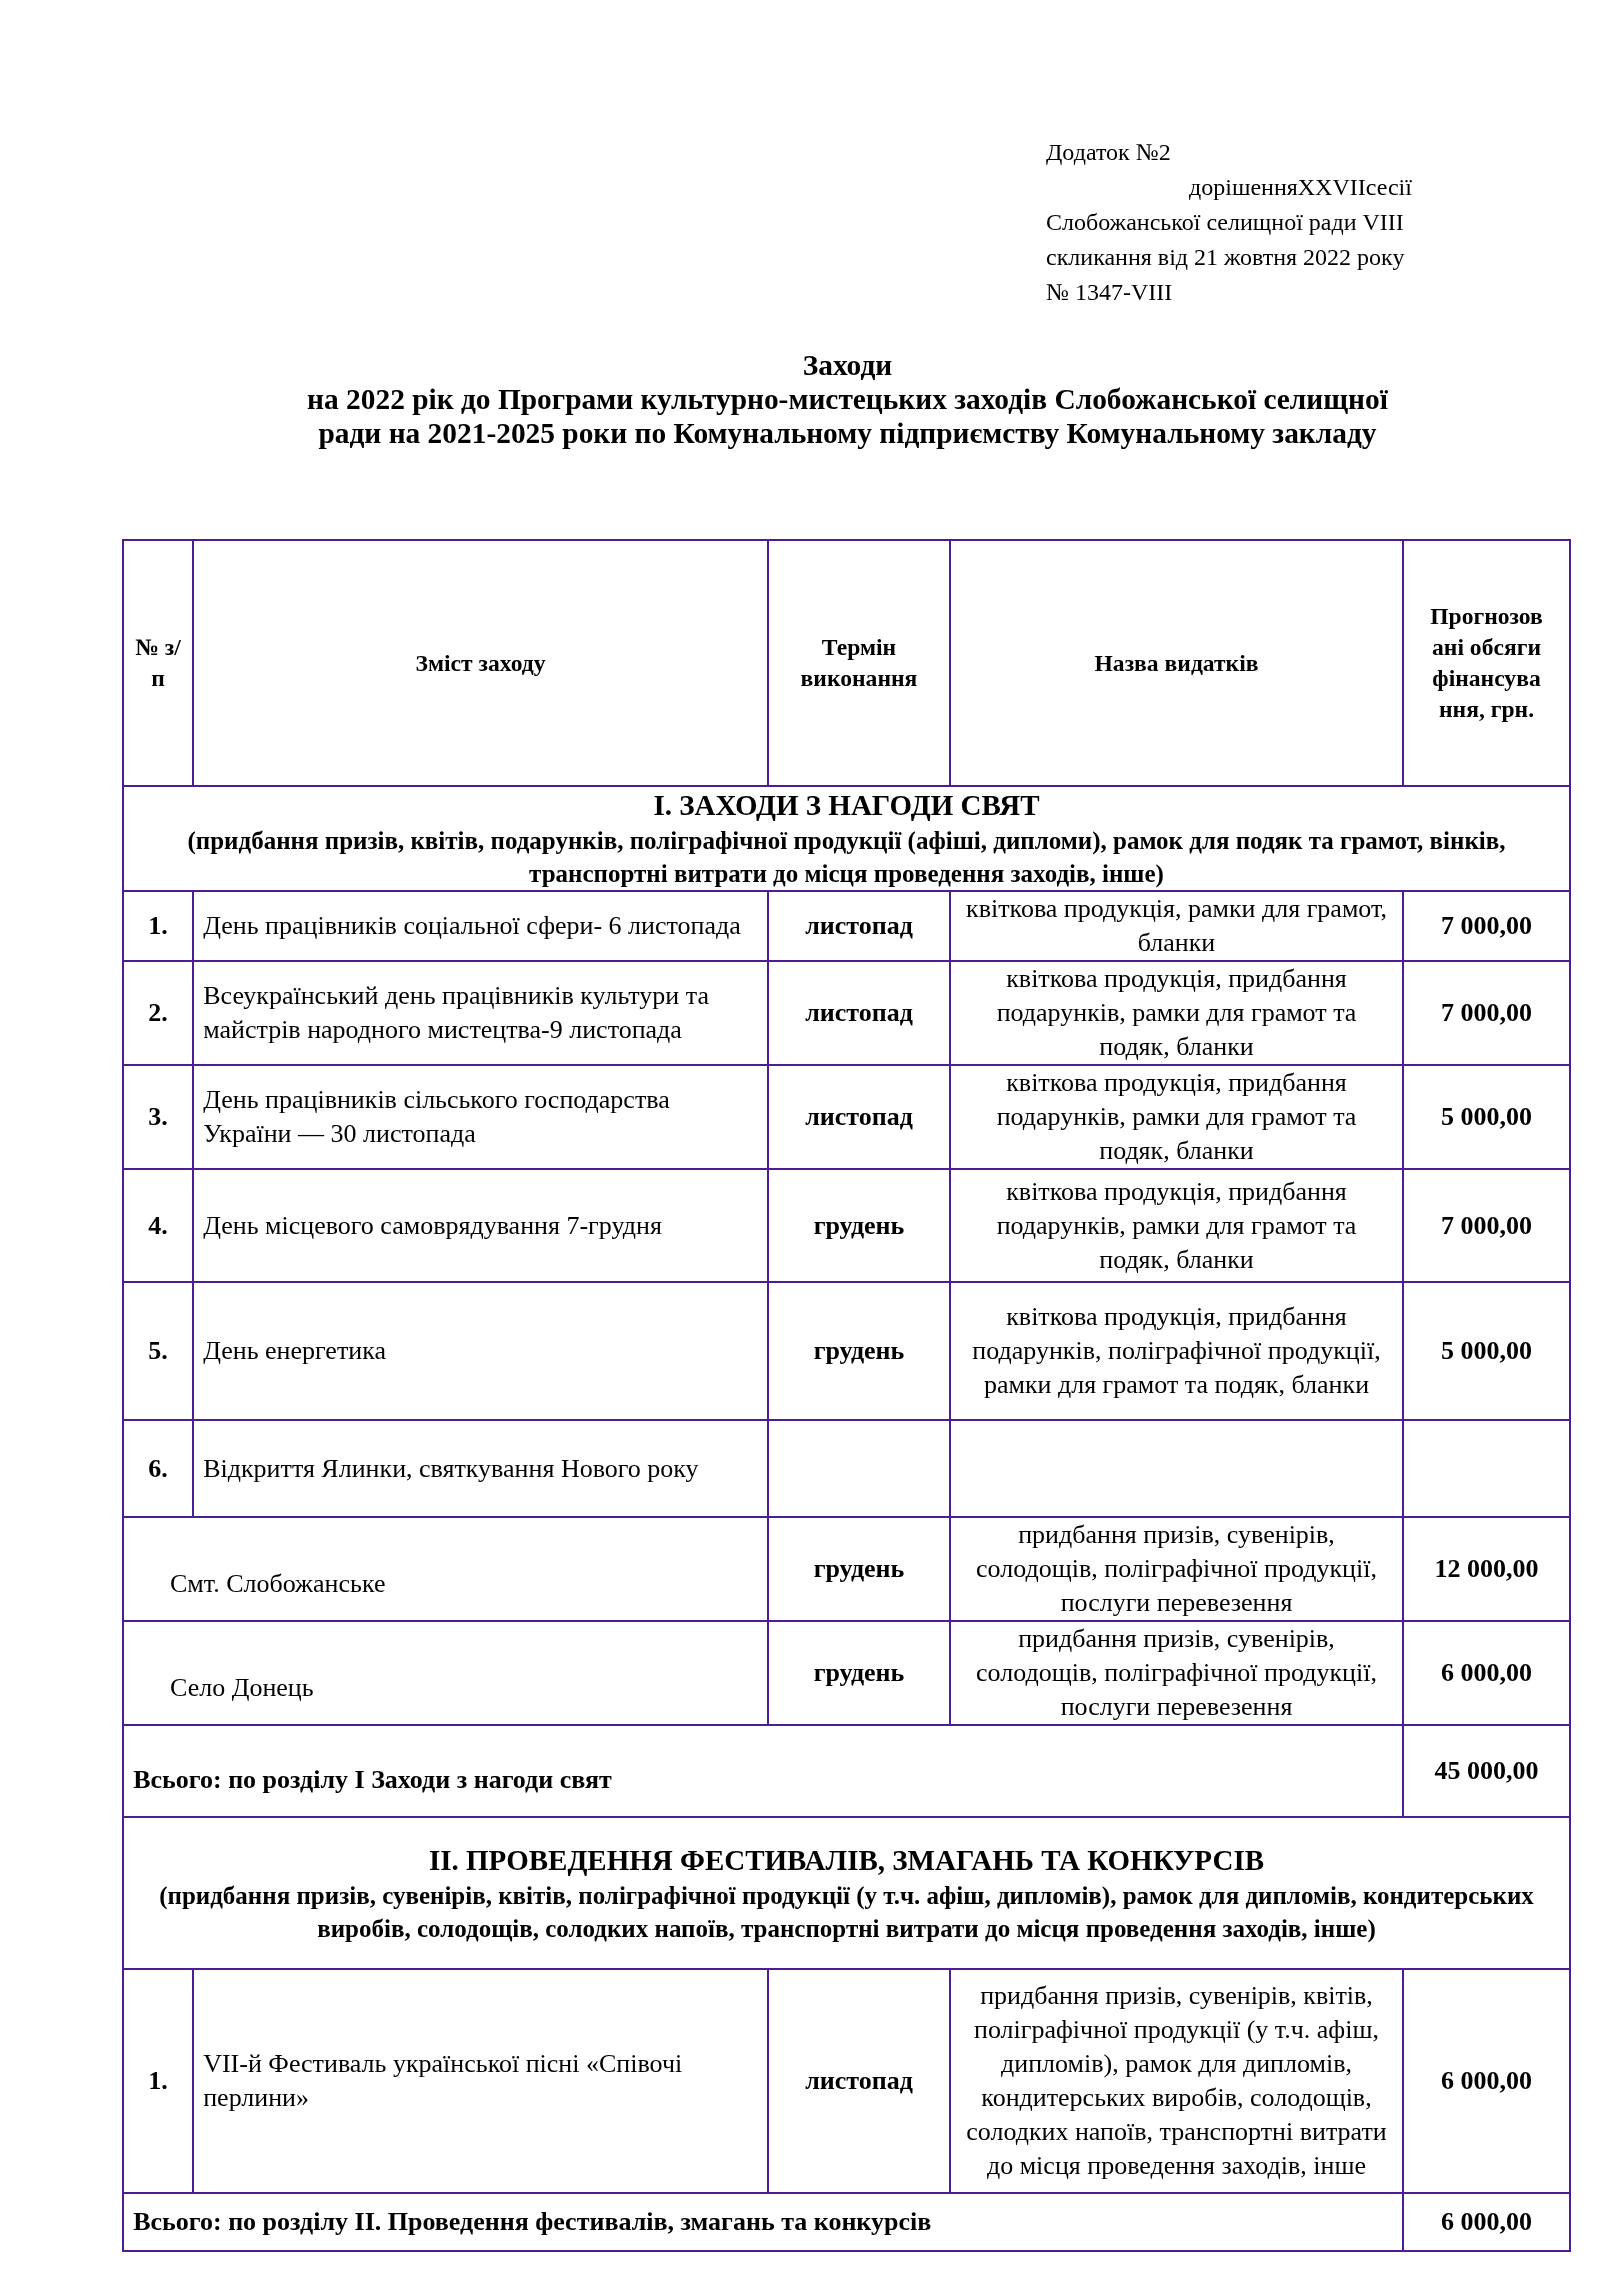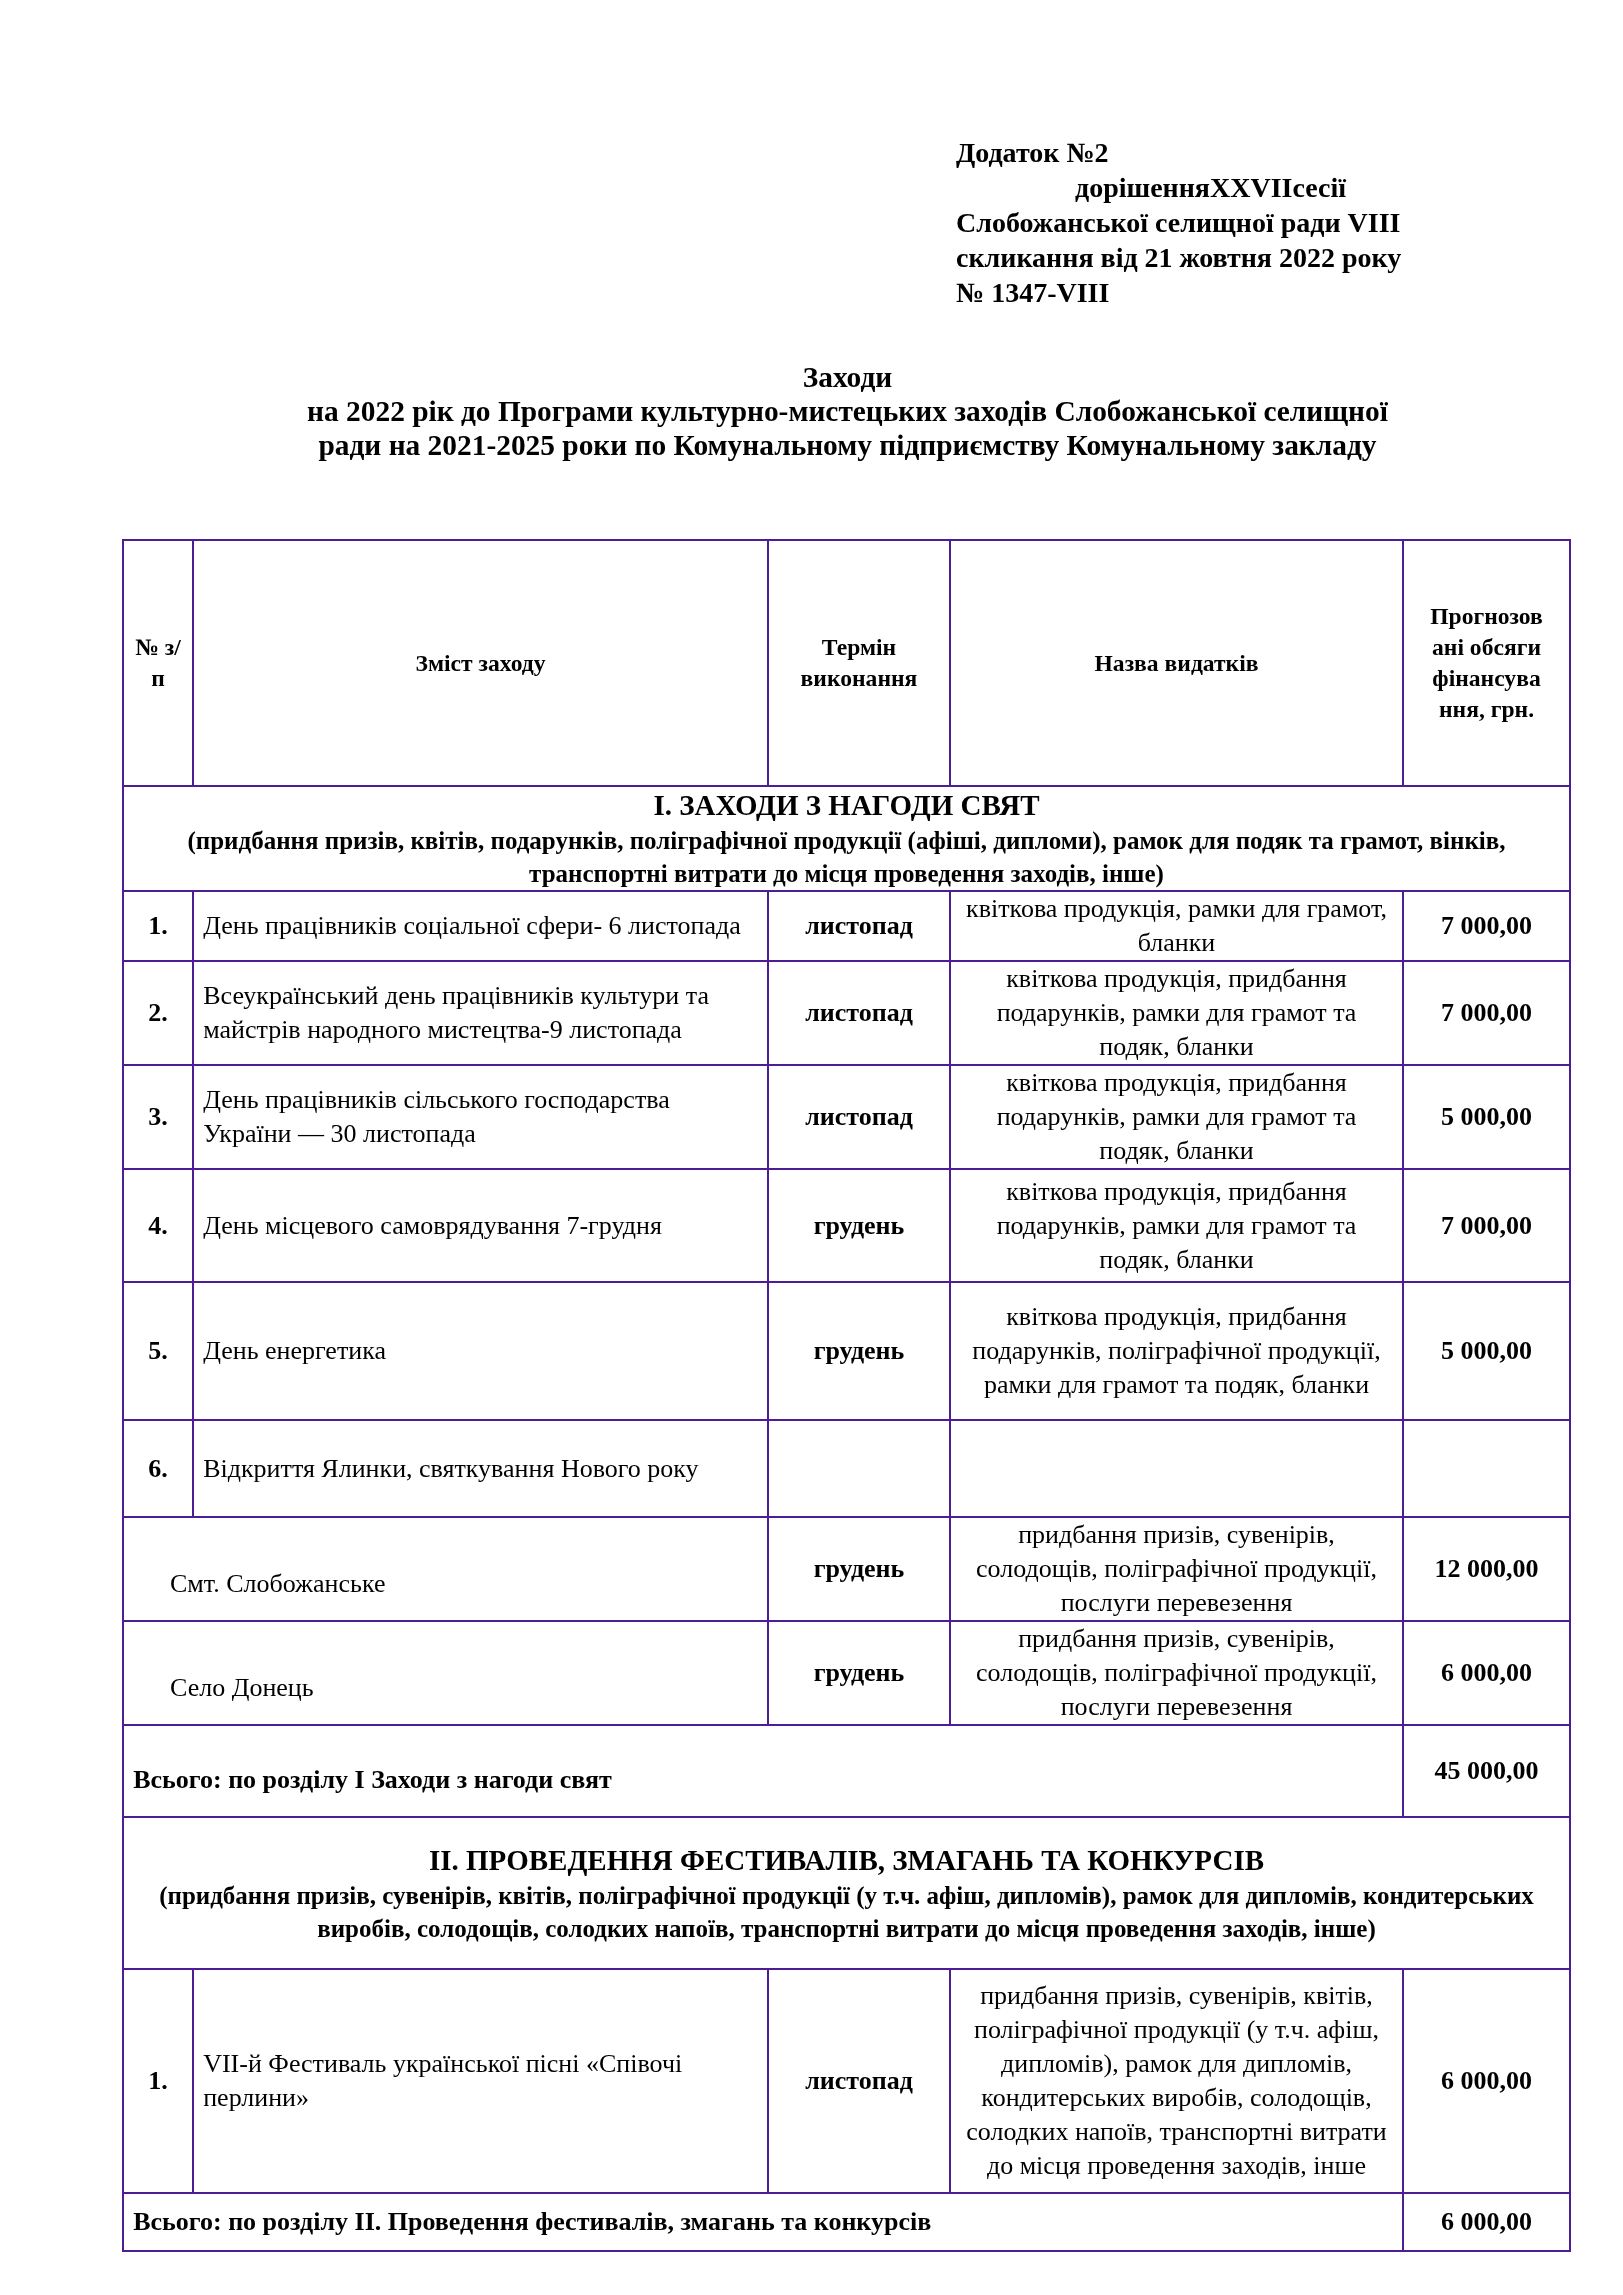--- a/index.html
+++ b/index.html
@@ -1,27 +1,27 @@
 <!DOCTYPE html>
 <html style="font-size:10.5px"><head>
 <meta charset="utf-8">
 <style>
   html, body { margin: 0; padding: 0; background: #ffffff; }
   body {
     width: 1623px; height: 2295px; position: relative; overflow: hidden;
     font-family: "Liberation Serif", "DejaVu Serif", serif; color: #000;
   }
   .annex {
-    position: absolute; left: 956px; top: 135px; width: 509px;
-    font-size: 28px; line-height: 35px; font-weight: bold;
+    position: absolute; left: 1046px; top: 135px; width: 509px;
+    font-size: 24px; line-height: 35px;
   }
   .annex div { white-space: nowrap; }
   .annex .justify { display: flex; justify-content: center; }
   .title {
-    position: absolute; left: 118px; top: 360px; width: 1459px;
+    position: absolute; left: 118px; top: 348px; width: 1459px;
     text-align: center; font-weight: bold; font-size: 29.4px; line-height: 34px;
   }
   .title div { white-space: nowrap; }
   table.plan {
     position: absolute; left: 122px; top: 539px; width: 1446px;
     border-collapse: collapse; table-layout: fixed;
   }
   table.plan td, table.plan th {
     border: 2px solid #4c1d95; padding: 0 9.2px; vertical-align: middle;
     font-size: 26px; line-height: 34px;

